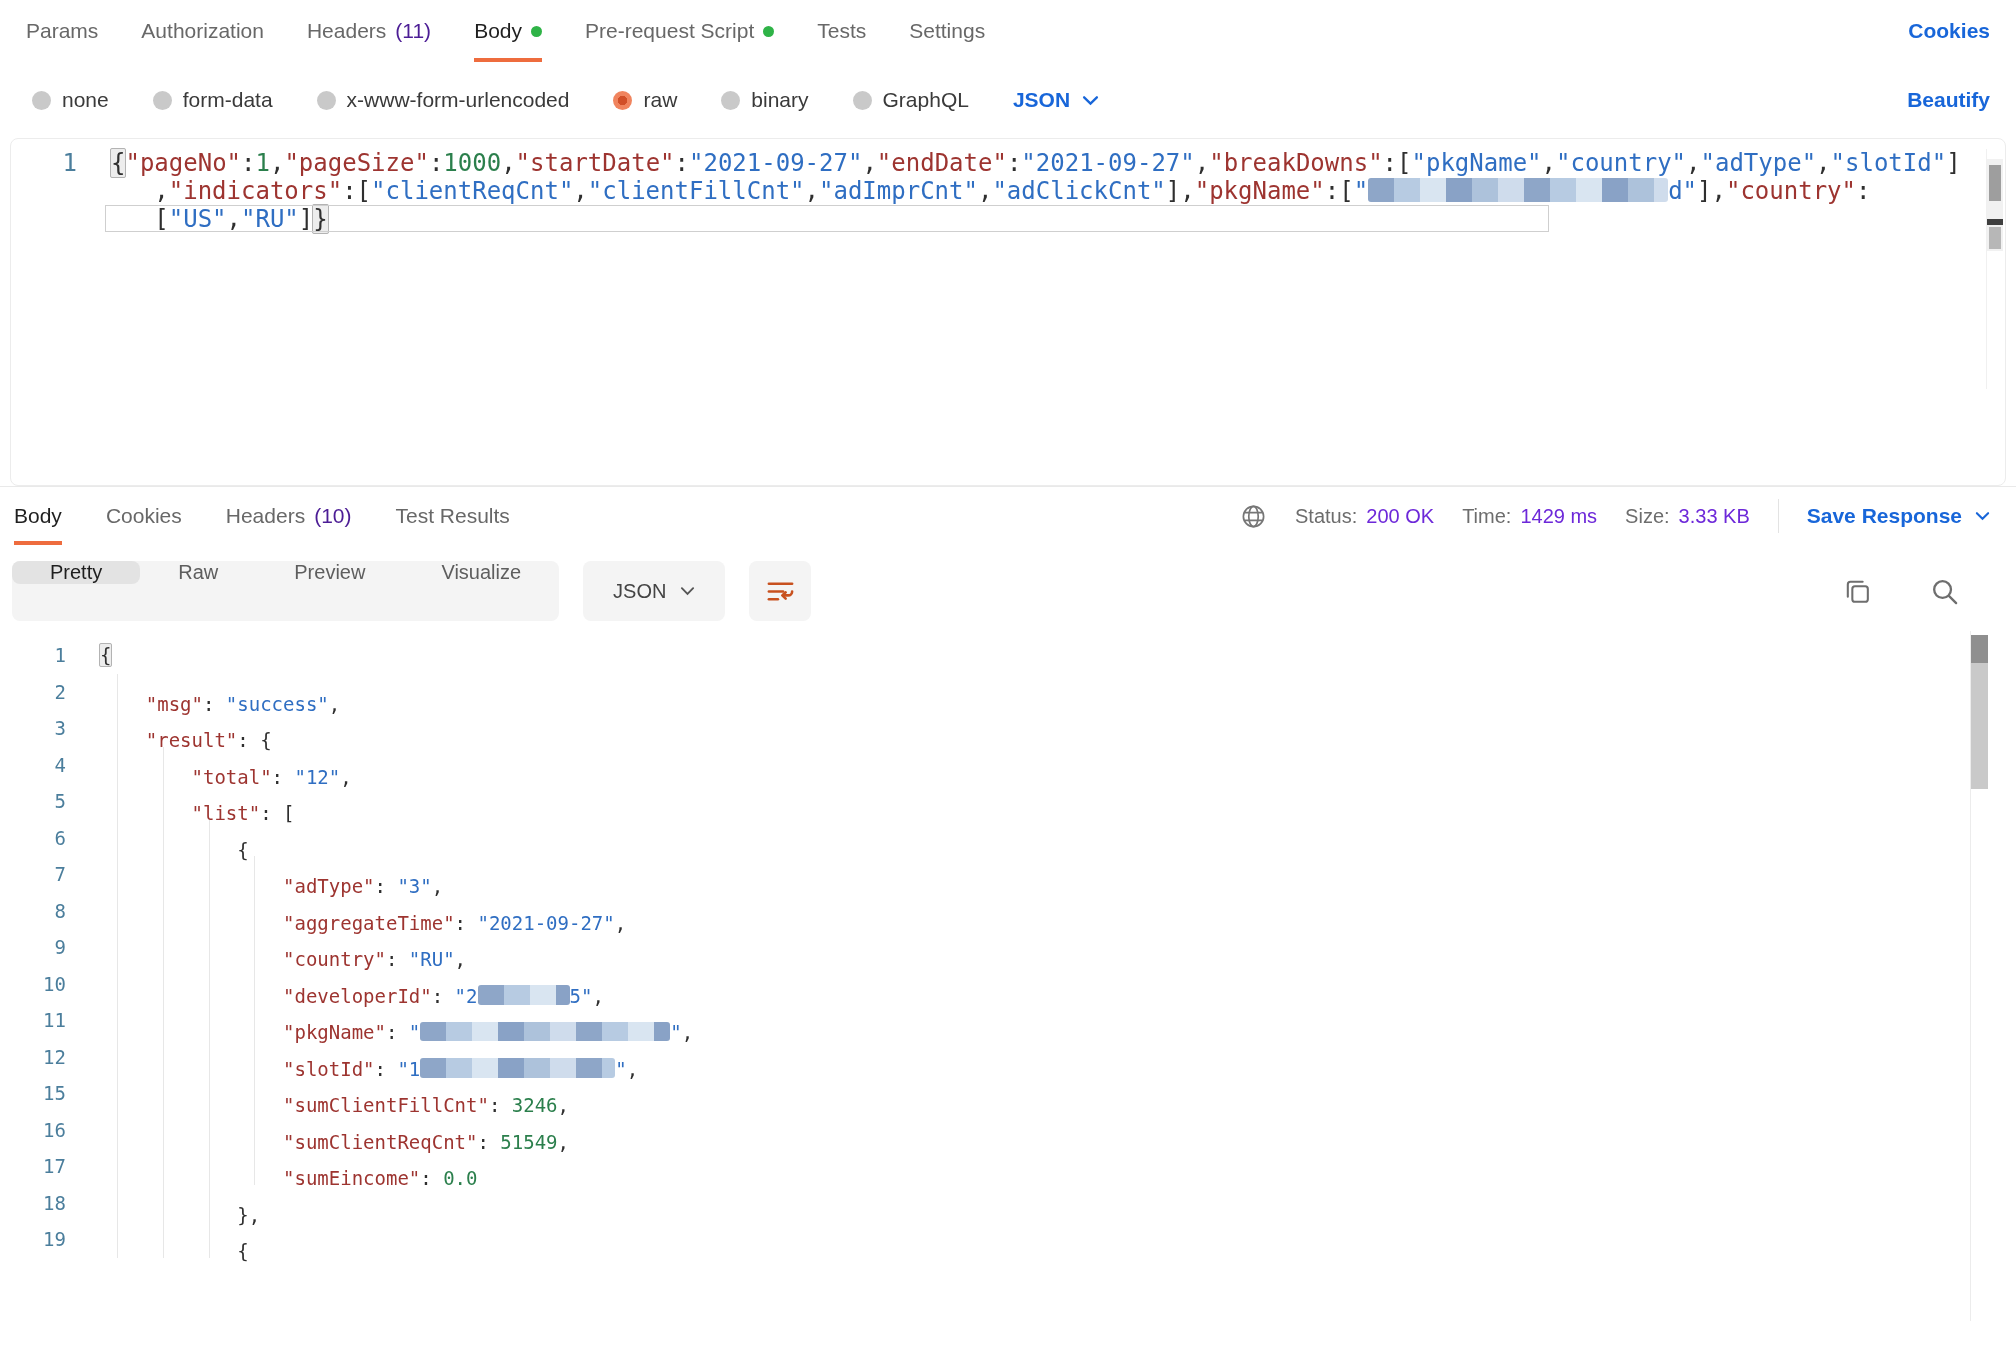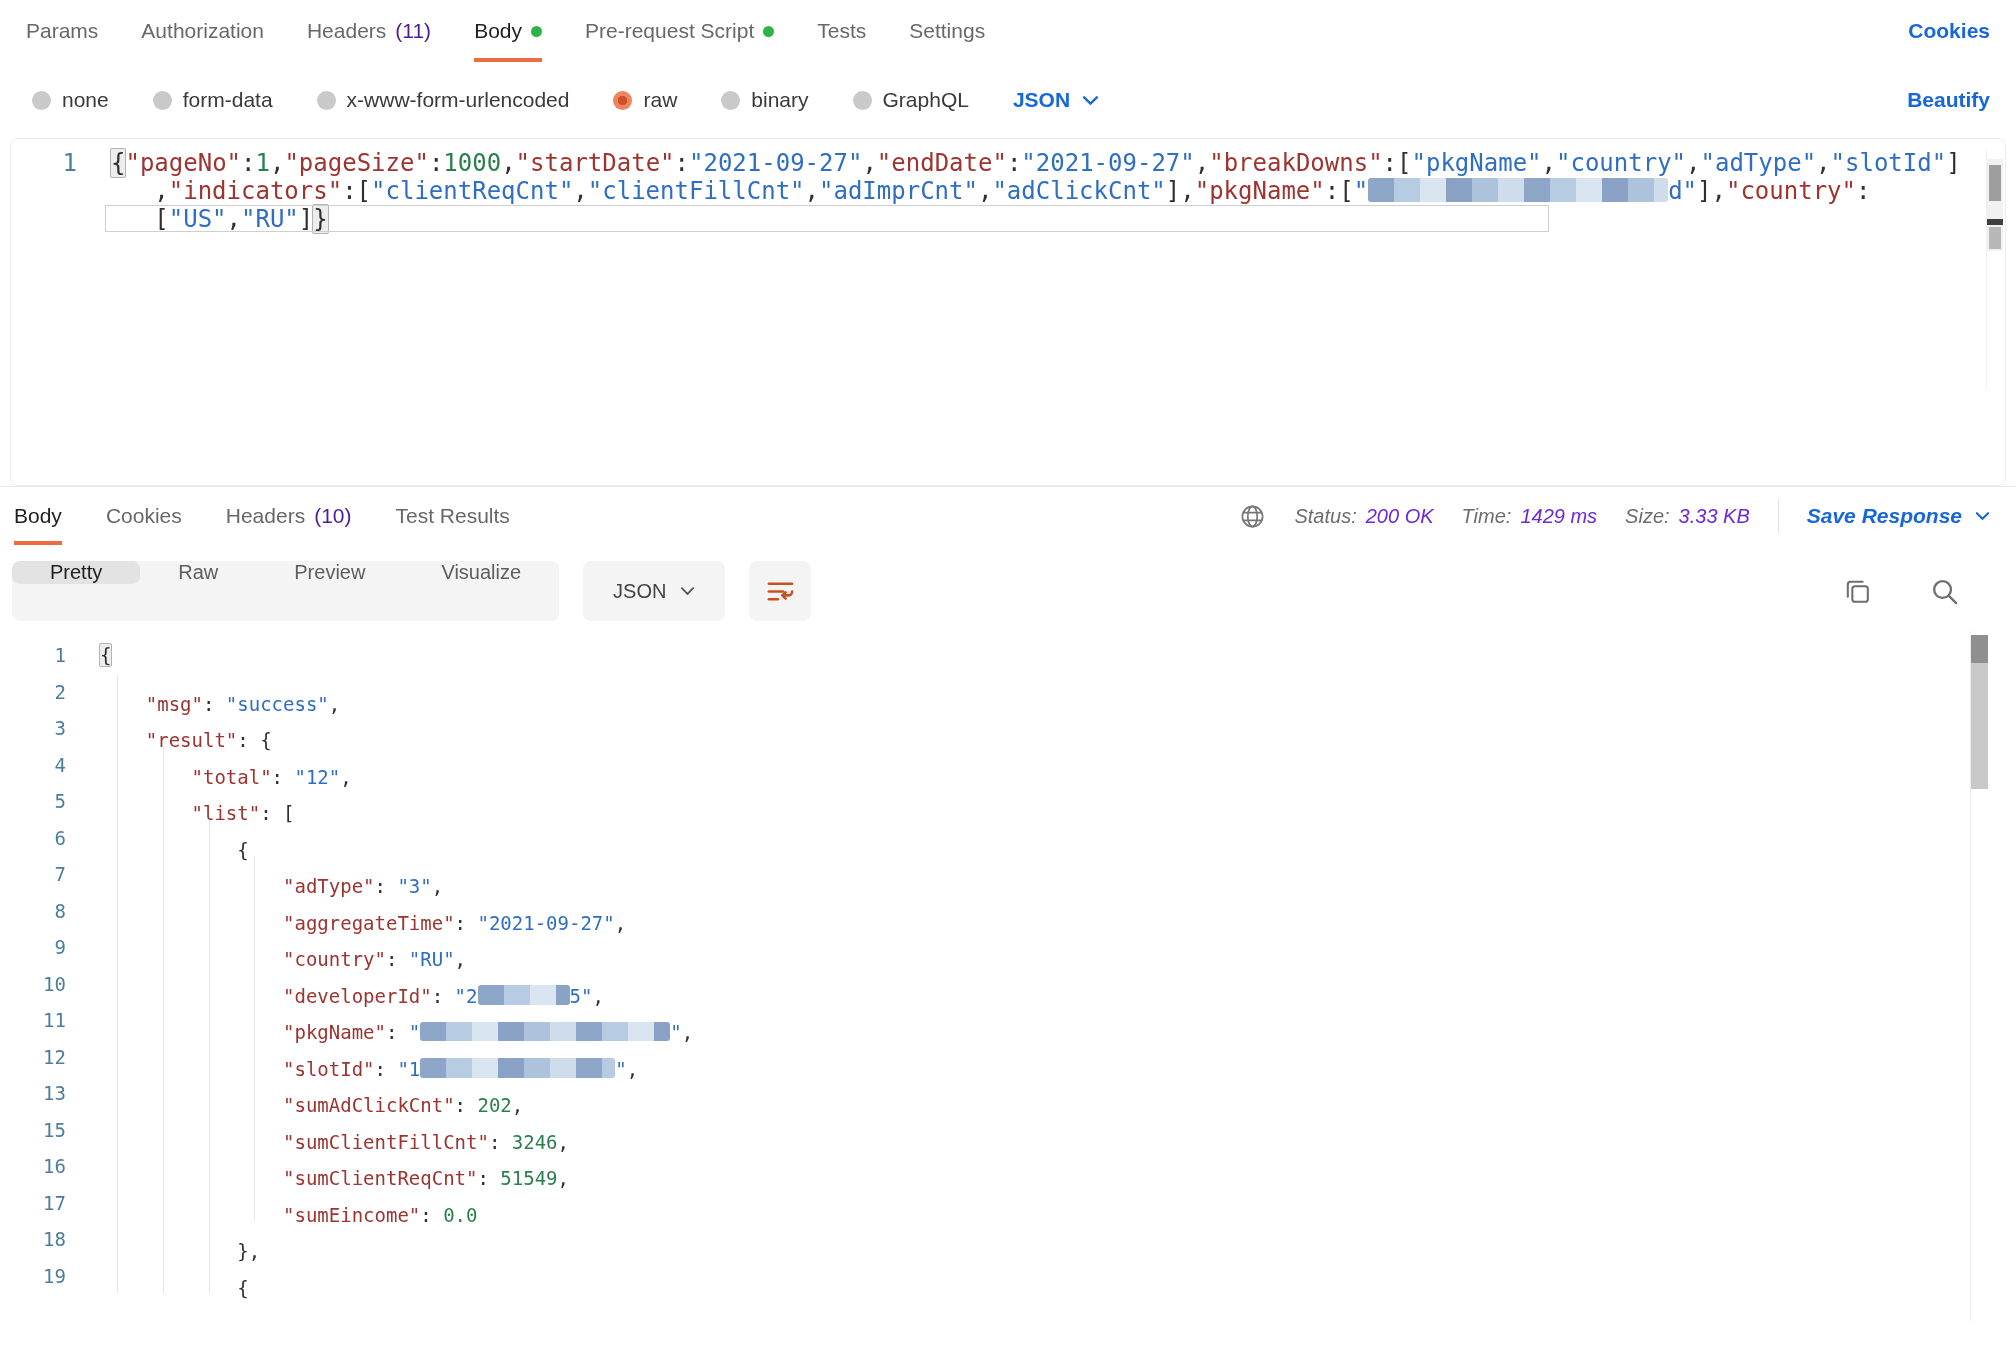--- a/index.html
+++ b/index.html
@@ -39,21 +39,21 @@
   .rowbox { position:absolute; left:94px; top:0; width:1444px; height:27px; border:1px solid #cfcfcf; pointer-events:none; }
   
   .sb-band  { position:absolute; right:2px; top:20px; width:16px; height:92px; background:#f1f1f1; }
   .sb-thumb { position:absolute; right:4px; top:26px; width:12px; height:36px; background:#9e9e9e; }
   .sb-mark  { position:absolute; right:2px; top:80px; width:16px; height:6px; background:#3f3f3f; }
   .sb-thumb2{ position:absolute; right:4px; top:88px; width:12px; height:22px; background:#b7b7b7; }
   .sb-line  { position:absolute; right:18px; top:10px; width:1px; height:240px; background:#f0f0f0; }
   
   .resp { border-top:1px solid #e9e9e9; }
   .resp-tabbar { display:flex; align-items:stretch; height:58px; padding:0 26px 0 14px; gap:44px; }
-  .meta { display:flex; align-items:center; gap:28px; font-size:20px; color:#6d6d6d;font-style:italic; }
+  .meta { display:flex; align-items:center; gap:28px; font-size:20px; color:#6d6d6d; }
   .mpair { display:flex; gap:9px; align-items:center; }
   .mval { color:#6d28d9; }
   .vdiv { width:1px; height:34px; background:#e3e3e3; }
   .save { color:#1866D9; font-weight:700; font-size:21px; display:flex; gap:13px; align-items:center; cursor:pointer; }
   .controls { display:flex; align-items:center; height:60px; margin:16px 12px 0; gap:24px; }
   .segmented { display:flex; background:#f4f4f4; border-radius:8px; align-items:flex-start; height:60px; font-size:20px; color:#5e5e5e; }
   .seg { display:flex; align-items:center; padding:0 38px; cursor:pointer; }
   .seg.active { background:#e3e3e3; border-radius:8px; color:#1f1f1f; }
   .pill { display:flex; align-items:center; gap:14px; background:#f4f4f4; border-radius:8px; height:60px; padding:0 30px; font-size:20px; color:#444; cursor:pointer; }
   .wrap-pill { width:62px; padding:0; justify-content:center; }
@@ -249,21 +249,20 @@
         <div class="crow"><span class="ln">3</span><span class="ccode"><span class="g"></span><span class="c-k">"result"</span><span class="c-p">: {</span></span></div>
         <div class="crow"><span class="ln">4</span><span class="ccode"><span class="g"></span><span class="g"></span><span class="c-k">"total"</span><span class="c-p">: </span><span class="c-s">"12"</span><span class="c-p">,</span></span></div>
         <div class="crow"><span class="ln">5</span><span class="ccode"><span class="g"></span><span class="g"></span><span class="c-k">"list"</span><span class="c-p">: [</span></span></div>
         <div class="crow"><span class="ln">6</span><span class="ccode"><span class="g"></span><span class="g"></span><span class="g"></span><span class="c-p">{</span></span></div>
         <div class="crow"><span class="ln">7</span><span class="ccode"><span class="g"></span><span class="g"></span><span class="g"></span><span class="g"></span><span class="c-k">"adType"</span><span class="c-p">: </span><span class="c-s">"3"</span><span class="c-p">,</span></span></div>
         <div class="crow"><span class="ln">8</span><span class="ccode"><span class="g"></span><span class="g"></span><span class="g"></span><span class="g"></span><span class="c-k">"aggregateTime"</span><span class="c-p">: </span><span class="c-s">"2021-09-27"</span><span class="c-p">,</span></span></div>
         <div class="crow"><span class="ln">9</span><span class="ccode"><span class="g"></span><span class="g"></span><span class="g"></span><span class="g"></span><span class="c-k">"country"</span><span class="c-p">: </span><span class="c-s">"RU"</span><span class="c-p">,</span></span></div>
         <div class="crow"><span class="ln">10</span><span class="ccode"><span class="g"></span><span class="g"></span><span class="g"></span><span class="g"></span><span class="c-k">"developerId"</span><span class="c-p">: </span><span class="c-s">"2</span><span class="blur" style="width: 92px;"></span><span class="c-s">5"</span><span class="c-p">,</span></span></div>
         <div class="crow"><span class="ln">11</span><span class="ccode"><span class="g"></span><span class="g"></span><span class="g"></span><span class="g"></span><span class="c-k">"pkgName"</span><span class="c-p">: </span><span class="c-s">"</span><span class="blur" style="width: 250px;"></span><span class="c-s">"</span><span class="c-p">,</span></span></div>
         <div class="crow"><span class="ln">12</span><span class="ccode"><span class="g"></span><span class="g"></span><span class="g"></span><span class="g"></span><span class="c-k">"slotId"</span><span class="c-p">: </span><span class="c-s">"1</span><span class="blur" style="width: 195px;"></span><span class="c-s">"</span><span class="c-p">,</span></span></div>
-        <div class="crow"><span class="ln">13</span><span class="ccode"><span class="g"></span><span class="g"></span><span class="g"></span><span class="g"></span><span class="c-k">"sumAdClickCnt"</span><span class="c-p">: </span><span class="c-n">202</span><span class="c-p">,</span></span></div>
         <div class="crow"><span class="ln">15</span><span class="ccode"><span class="g"></span><span class="g"></span><span class="g"></span><span class="g"></span><span class="c-k">"sumClientFillCnt"</span><span class="c-p">: </span><span class="c-n">3246</span><span class="c-p">,</span></span></div>
         <div class="crow"><span class="ln">16</span><span class="ccode"><span class="g"></span><span class="g"></span><span class="g"></span><span class="g"></span><span class="c-k">"sumClientReqCnt"</span><span class="c-p">: </span><span class="c-n">51549</span><span class="c-p">,</span></span></div>
         <div class="crow"><span class="ln">17</span><span class="ccode"><span class="g"></span><span class="g"></span><span class="g"></span><span class="g"></span><span class="c-k">"sumEincome"</span><span class="c-p">: </span><span class="c-n">0.0</span></span></div>
         <div class="crow"><span class="ln">18</span><span class="ccode"><span class="g"></span><span class="g"></span><span class="g"></span><span class="c-p">},</span></span></div>
         <div class="crow"><span class="ln">19</span><span class="ccode"><span class="g"></span><span class="g"></span><span class="g"></span><span class="c-p">{</span></span></div>
       </div>
     <div class="rsb-track"></div>
     <div class="rsb-dark"></div>
     <div class="rsb-light"></div>
   </div>

